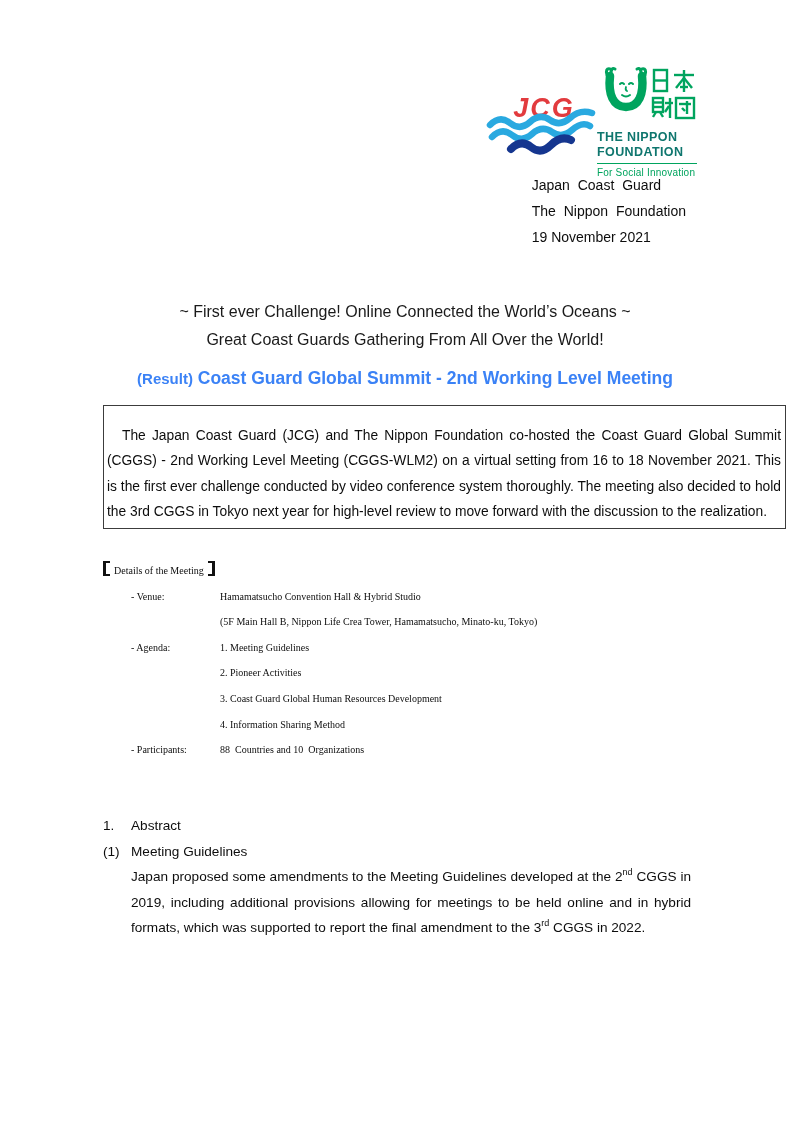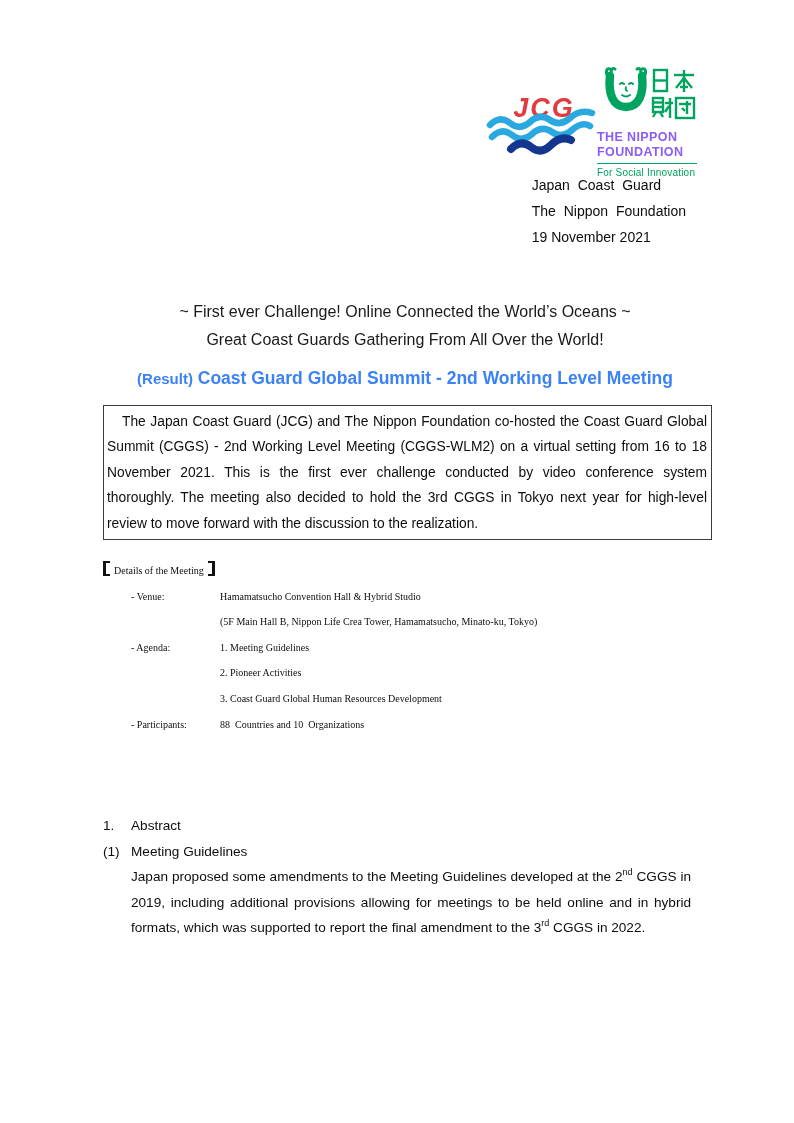--- a/index.html
+++ b/index.html
@@ -11,21 +11,21 @@
     background: #ffffff;
     font-family: "Liberation Sans", "DejaVu Sans", sans-serif;
     color: #0d0d0d;
     overflow: hidden;
   }
 
   
   .jcg-logo { position: absolute; left: 486px; top: 88px; width: 112px; height: 72px; }
   .nippon-logo { position: absolute; left: 597px; top: 66px; width: 106px; }
   .nippon-name {
-    color: #8b5cf6; font-weight: bold; font-size: 12.5px; line-height: 14.5px;
+    color: #0f766e; font-weight: bold; font-size: 12.5px; line-height: 14.5px;
     letter-spacing: 0.4px; margin-top: 2px;
   }
   .nippon-divider { border-top: 1.5px solid #00a45e; margin: 4px 0 3px 0; width: 100px; }
   .nippon-tagline { color: #00a45e; font-size: 10px; letter-spacing: 0.2px; }
 
   
   .header-meta {
     position: absolute; top: 172px; right: 108px;
     text-align: left; font-size: 14px; line-height: 26px;
   }
@@ -33,23 +33,23 @@
 
   
   .title-block { position: absolute; top: 302px; left: 8px; width: 794px; text-align: center; }
   .subtitle { font-size: 16px; line-height: 20px; color: #1a1a1a; }
   .subtitle + .subtitle { margin-top: 8px; }
   .main-title { margin-top: 16px; font-weight: bold; font-size: 17.5px; line-height: 24px; color: #3b82f6; }
   .main-title .prefix { font-size: 15px; font-weight: bold; }
 
   
   .summary-box {
-    position: absolute; left: 103px; top: 405px; width: 609px;
+    position: absolute; left: 103px; top: 405px; width: 683px;
     border: 1px solid #3c3c3c;
-    padding: 3px 4px 3px 3px;
+    padding: 17px 4px 3px 3px;
   }
   .summary-box p {
     font-size: 13.8px; line-height: 25.4px;
     text-align: justify; text-indent: 15px;
   }
 
   
   .details { position: absolute; left: 103px; top: 558px; width: 590px; font-size: 10px; line-height: 25.6px; font-family: Liberation Serif, serif; }
   .details-heading { white-space: nowrap; }
   .lbracket, .rbracket { display: inline-block; width: 7px; height: 15px; vertical-align: -2px; }
@@ -166,20 +166,21 @@
     <div class="drow">
       <span class="dlabel"></span>
       <span class="dvalue">2. Pioneer Activities</span>
     </div>
     <div class="drow">
       <span class="dlabel"></span>
       <span class="dvalue">3. Coast Guard Global Human Resources Development</span>
     </div>
     <div class="drow">
       <span class="dlabel"></span>
+      <span class="dvalue">4. Information Sharing Method</span>
     </div>
     <div class="drow">
       <span class="dlabel">- Participants:</span>
       <span class="dvalue">88  Countries and 10  Organizations</span>
     </div>
   </div>
 
   <div class="abstract">
     <div class="arow">
       <span class="anum">1.</span>

